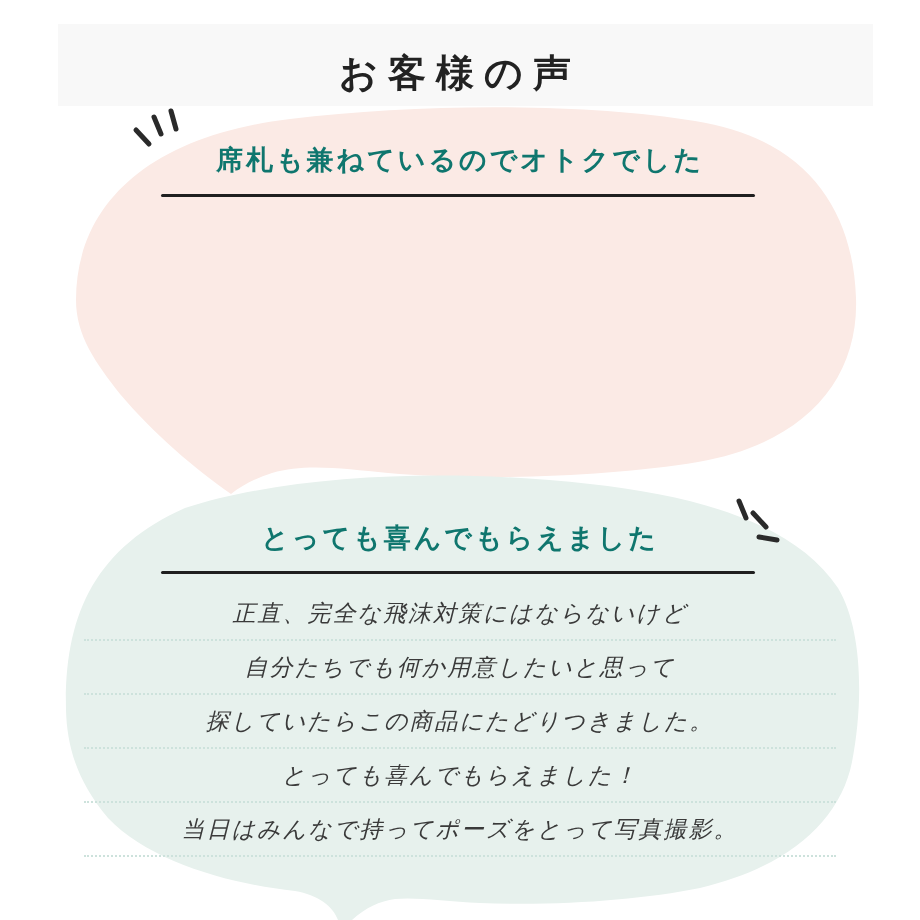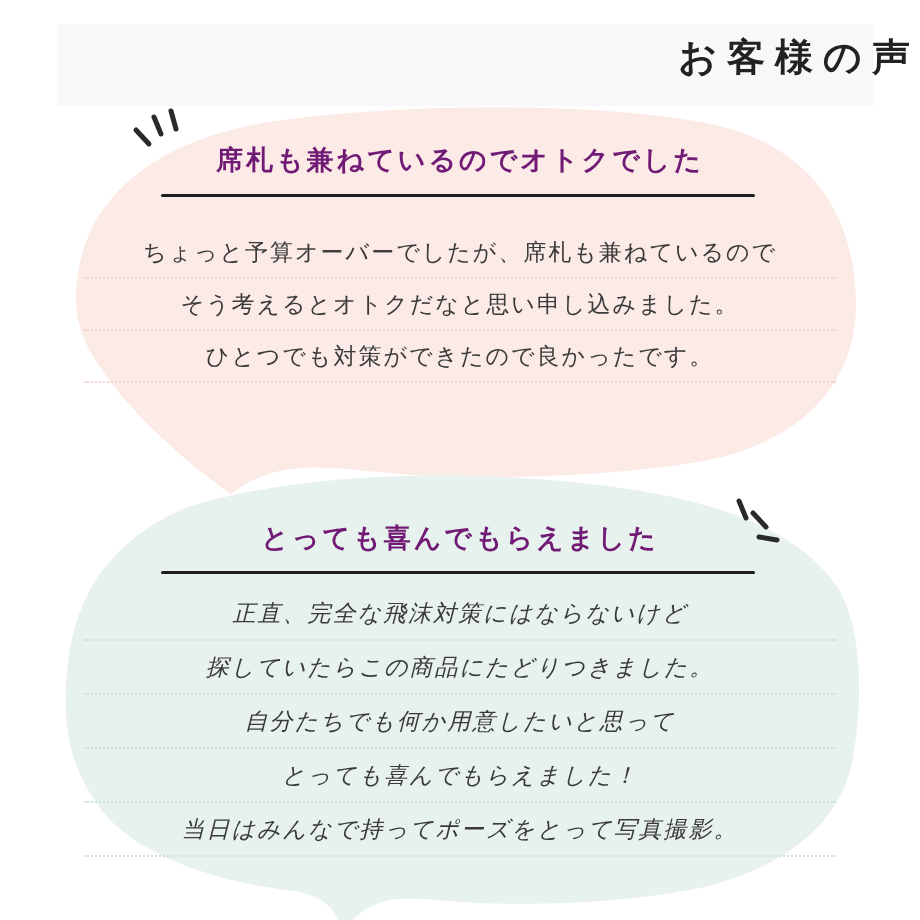--- a/index.html
+++ b/index.html
@@ -21,44 +21,44 @@
     left: 58px;
     top: 24px;
     width: 815px;
     height: 82px;
     background: #f8f8f8;
   }
   .page-title {
     position: absolute;
     left: 0;
     right: 0;
-    top: 32px;
+    top: 48px;
     margin: 0;
-    text-align: right;
+    text-align: center;
     font-size: 38px;
     font-weight: 700;
     letter-spacing: 10px;
     color: #222222;
   }
   .bubbles-svg {
     position: absolute;
     left: 0;
     top: 0;
     width: 920px;
     height: 920px;
   }
   .bubble-title {
     position: absolute;
     left: 0;
     right: 0;
     text-align: center;
     font-size: 27px;
     font-weight: 700;
     letter-spacing: 3px;
-    color: #701a75;
+    color: #0f766e;
     font-family: Liberation Serif, serif;
   }
   .bubble-title.t1 { top: 142px; }
   .bubble-title.t2 { top: 520px; }
   .title-underline {
     position: absolute;
     left: 161px;
     width: 594px;
     height: 3px;
     background: #1f1f1f;
@@ -138,29 +138,24 @@
 
     <g stroke="#2a2a2a" stroke-width="5" stroke-linecap="round">
       <line x1="739" y1="501" x2="746" y2="518"></line>
       <line x1="753" y1="513" x2="766" y2="527"></line>
       <line x1="759" y1="537" x2="777" y2="540"></line>
     </g>
   </svg>
 
   <div class="bubble-title t1">席札も兼ねているのでオトクでした</div>
   <div class="title-underline u1"></div>
-  <div class="lines l1">
-    <div class="line">ちょっと予算オーバーでしたが、席札も兼ねているので</div>
-    <div class="line">そう考えるとオトクだなと思い申し込みました。</div>
-    <div class="line">ひとつでも対策ができたので良かったです。</div>
-  </div>
 
   <div class="bubble-title t2">とっても喜んでもらえました</div>
   <div class="title-underline u2"></div>
   <div class="lines l2">
     <div class="line">正直、完全な飛沫対策にはならないけど</div>
+    <div class="line">自分たちでも何か用意したいと思って</div>
     <div class="line">探していたらこの商品にたどりつきました。</div>
-    <div class="line">自分たちでも何か用意したいと思って</div>
     <div class="line">とっても喜んでもらえました！</div>
     <div class="line">当日はみんなで持ってポーズをとって写真撮影。</div>
   </div>
 
 </div>
 
 </body></html>

